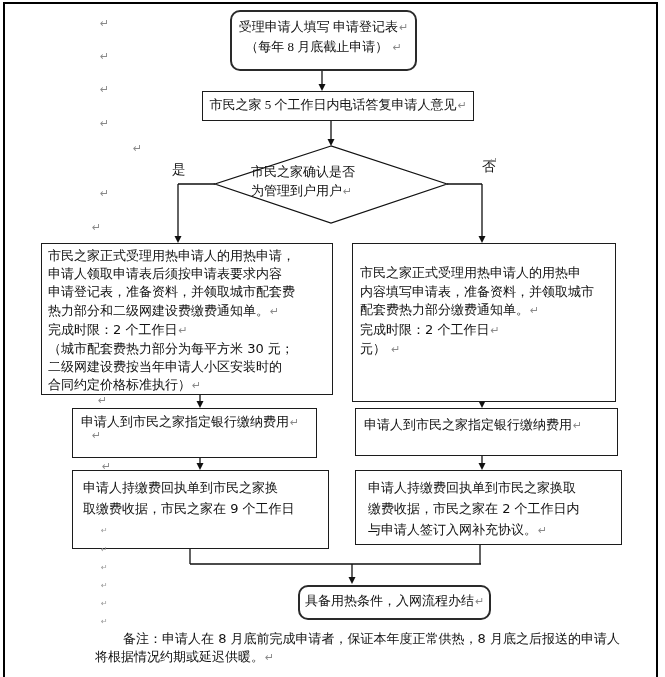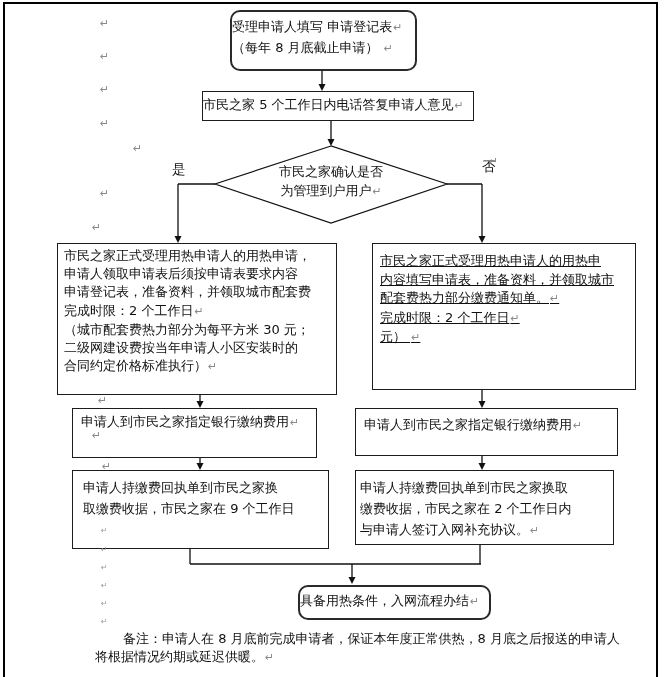--- a/index.html
+++ b/index.html
@@ -14,29 +14,29 @@
     border-left:2px solid #000;border-top:2px solid #000;border-right:2px solid #000;
   }
   #wires{position:absolute;left:0;top:0;z-index:1;}
   .node{
     position:absolute;z-index:2;background:#fff;
     border:1.5px solid #1c1c1c;
     font-size:13px;line-height:18.2px;color:#101010;
   }
   .rounded{border-radius:10px;border-width:2px;border-color:#2a2a2a;}
   .tline{white-space:pre;}
-  .center .tline{}
+  .center .tline{text-align:center;font-family:Liberation Serif, serif;}
   .pmark{color:#8a8a8a;font-size:11px;margin-left:1px;}
   .pmark-float{position:absolute;z-index:3;color:#8a8a8a;font-size:11px;line-height:11px;}
   .pmark-float.small{font-size:8px;line-height:8px;color:#999;}
   .branch-label{
     position:absolute;z-index:2;font-size:13.5px;color:#101010;background:transparent;
   }
   .diamond-text{
-    position:absolute;z-index:2;text-align:center;font-size:13px;line-height:19px;color:#101010;
+    position:absolute;z-index:2;text-align:left;font-size:13px;line-height:19px;color:#101010;
   }
   .note{
     position:absolute;z-index:2;font-size:13px;line-height:18px;color:#101010;
   }
   .note .tline:first-child{text-indent:28px;}
 </style>
 </head>
 <body>
 
 <div class="page-frame"></div>
@@ -77,52 +77,53 @@
   </div>
 
 <div class="diamond-text" style="left:251px;top:162px;width:160px;">
     <div class="tline">市民之家确认是否</div>
     <div class="tline">为管理到户用户<span class="pmark">↵</span></div>
   </div>
 
 <span class="branch-label" style="left:172px;top:161px;">是</span>
 <span class="branch-label" style="left:482px;top:158px;">否</span>
 
-<div class="node" style="left:57px;top:243px;width:268px;height:147px;padding:3px 4px 0 6px;">
+<div class="node" style="left:41px;top:243px;width:268px;height:147px;padding:3px 16px 0 6px;">
     <div class="tline">市民之家正式受理用热申请人的用热申请，</div>
     <div class="tline">申请人领取申请表后须按申请表要求内容</div>
     <div class="tline">申请登记表，准备资料，并领取城市配套费</div>
+    <div class="tline">热力部分和二级网建设费缴费通知单。<span class="pmark">↵</span></div>
     <div class="tline">完成时限：2 个工作日<span class="pmark">↵</span></div>
     <div class="tline">（城市配套费热力部分为每平方米 30 元；</div>
     <div class="tline">二级网建设费按当年申请人小区安装时的</div>
     <div class="tline">合同约定价格标准执行）<span class="pmark">↵</span></div>
   </div>
 
-<div class="node" style="left:372px;top:243px;width:251px;height:137px;padding:8px 4px 0 7px;line-height:18.6px;text-decoration:underline;">
+<div class="node" style="left:352px;top:243px;width:251px;height:137px;padding:20px 4px 0 7px;line-height:18.6px;">
     <div class="tline">市民之家正式受理用热申请人的用热申</div>
     <div class="tline">内容填写申请表，准备资料，并领取城市</div>
     <div class="tline">配套费热力部分缴费通知单。<span class="pmark">↵</span></div>
     <div class="tline">完成时限：2 个工作日<span class="pmark">↵</span></div>
     <div class="tline">元） <span class="pmark">↵</span></div>
   </div>
 
 <div class="node" style="left:72px;top:408px;width:235px;height:44px;padding:4px 0 0 8px;">
     <div class="tline">申请人到市民之家指定银行缴纳费用<span class="pmark">↵</span></div>
   </div>
 
 <div class="node" style="left:355px;top:408px;width:253px;height:39px;padding:7px 0 0 8px;">
     <div class="tline">申请人到市民之家指定银行缴纳费用<span class="pmark">↵</span></div>
   </div>
 
 <div class="node" style="left:72px;top:470px;width:233px;height:71px;padding:6px 12px 0 10px;line-height:21px;">
     <div class="tline">申请人持缴费回执单到市民之家换</div>
     <div class="tline">取缴费收据，市民之家在 9 个工作日</div>
   </div>
 
-<div class="node" style="left:355px;top:470px;width:253px;height:67px;padding:6px 0 0 4px;line-height:21px;">
+<div class="node" style="left:355px;top:470px;width:253px;height:67px;padding:6px 0 0 12px;line-height:21px;">
     <div class="tline">申请人持缴费回执单到市民之家换取</div>
     <div class="tline">缴费收据，市民之家在 2 个工作日内</div>
     <div class="tline">与申请人签订入网补充协议。<span class="pmark">↵</span></div>
   </div>
 
 <div class="node rounded center" style="left:258px;top:585px;width:189px;height:31px;line-height:28px;margin-left:40px;">
     <div class="tline">具备用热条件，入网流程办结<span class="pmark">↵</span></div>
   </div>
 
 <div class="note" style="left:95px;top:630px;width:500px;">

